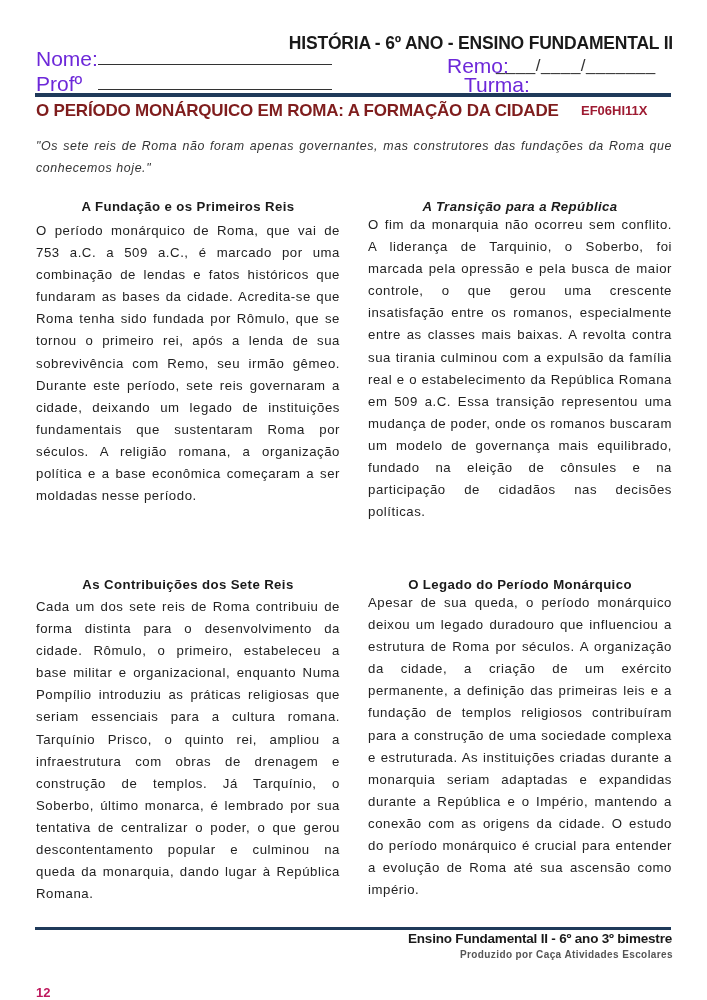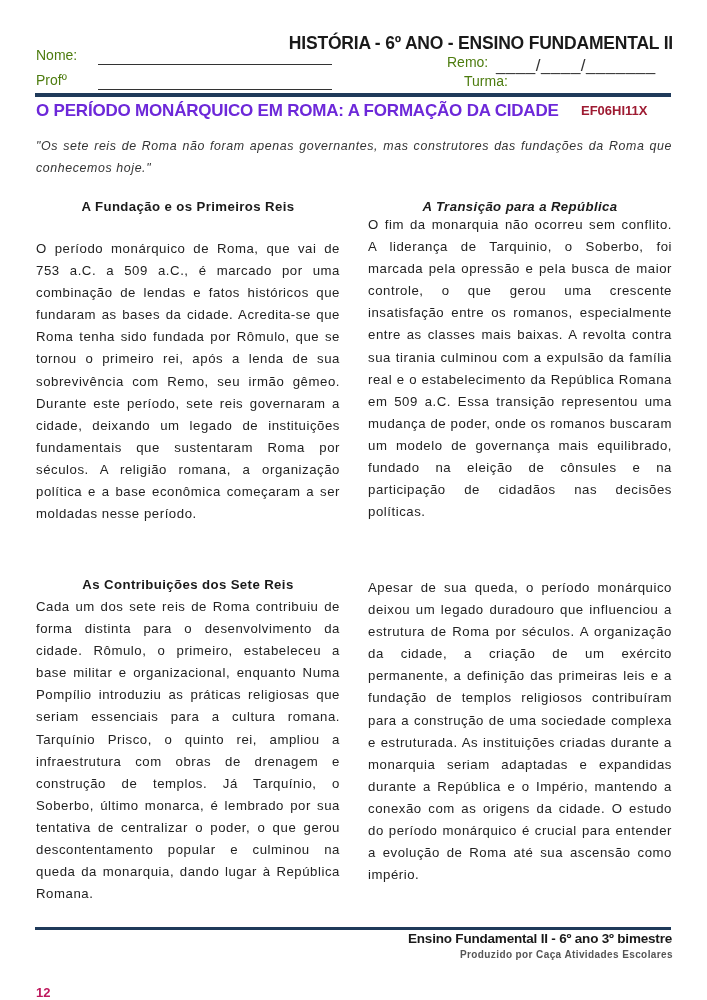--- a/index.html
+++ b/index.html
@@ -1,23 +1,23 @@
 <!DOCTYPE html>
 <html><head>
   <meta charset="utf-8">
   <style>
     html, body { margin: 0; padding: 0; background: #ffffff; }
     body { width: 707px; height: 1000px; position: relative; overflow: hidden; color: #1a1a1a; font-family: "Liberation Sans", sans-serif; }
     .abs { position: absolute; }
     .hdr-title { left: 0; right: 34px; top: 33px; text-align: right; font-weight: bold; font-size: 17.5px; letter-spacing: -0.2px; color: #1a1a1a; }
-    .lbl { font-size: 14px; color: #4d7c0f; }
+    .lbl { font-size: 21px; color: #6d28d9; }
     .uline { border-bottom: 1px solid #333; height: 0; }
     .date-line { font-size: 17px; color: #333; letter-spacing: 0.5px; }
     .rule { left: 35px; width: 636px; height: 4px; background: #1f3a5a; }
-    .topic { left: 36px; top: 101px; font-weight: bold; font-size: 17px; color: #6d28d9; letter-spacing: -0.2px; }
+    .topic { left: 36px; top: 101px; font-weight: bold; font-size: 17px; color: #7f1d1d; letter-spacing: -0.2px; }
     .code { left: 581px; top: 103px; font-weight: bold; font-size: 13px; color: #9e1b32; }
     .quote { left: 36px; width: 636px; top: 135px; font-style: italic; font-size: 12.4px; line-height: 22px; text-align: justify; color: #333; letter-spacing: 0.6px; }
     .col { width: 304px; }
     .col-left { left: 36px; }
     .col-right { left: 368px; }
     .sec-title { font-weight: bold; font-size: 13.2px; text-align: center; letter-spacing: 0.4px; color: #1a1a1a; }
     .para { font-size: 13.2px; line-height: 22.1px; text-align: justify; letter-spacing: 0.55px; color: #222; }
     .footer-page { left: 36px; top: 985px; font-size: 13px; font-weight: bold; color: #be185d; }
     .footer-title { right: 35px; top: 931px; font-size: 13.5px; font-weight: bold; color: #1a1a1a; letter-spacing: -0.2px; }
     .footer-credit { right: 34px; top: 949px; font-size: 10px; font-weight: bold; color: #555; letter-spacing: 0.4px; }
@@ -39,34 +39,35 @@
 <div class="abs lbl" style="left:426px; top:73px;margin-left:38px;">Turma:</div>
 
 <div class="abs rule" style="top:93px;"></div>
 
 <div class="abs topic">O PERÍODO MONÁRQUICO EM ROMA: A FORMAÇÃO DA CIDADE</div>
 <div class="abs code">EF06HI11X</div>
 
 <div class="abs quote">"Os sete reis de Roma não foram apenas governantes, mas construtores das fundações da Roma que conhecemos hoje."</div>
 
 <div class="abs col col-left" style="top:199px;">
-  <div class="sec-title" style="margin-bottom:24px;">A Fundação e os Primeiros Reis</div>
+  <div class="sec-title" style="margin-bottom:6px;">A Fundação e os Primeiros Reis</div>
   <div class="para">O período monárquico de Roma, que vai de 753 a.C. a 509 a.C., é marcado por uma combinação de lendas e fatos históricos que fundaram as bases da cidade. Acredita-se que Roma tenha sido fundada por Rômulo, que se tornou o primeiro rei, após a lenda de sua sobrevivência com Remo, seu irmão gêmeo. Durante este período, sete reis governaram a cidade, deixando um legado de instituições fundamentais que sustentaram Roma por séculos. A religião romana, a organização política e a base econômica começaram a ser moldadas nesse período.</div>
 </div>
 
 <div class="abs col col-right" style="top:199px;">
   <div class="sec-title" style="margin-bottom:0px;font-style:italic;">A Transição para a República</div>
   <div class="para">O fim da monarquia não ocorreu sem conflito. A liderança de Tarquinio, o Soberbo, foi marcada pela opressão e pela busca de maior controle, o que gerou uma crescente insatisfação entre os romanos, especialmente entre as classes mais baixas. A revolta contra sua tirania culminou com a expulsão da família real e o estabelecimento da República Romana em 509 a.C. Essa transição representou uma mudança de poder, onde os romanos buscaram um modelo de governança mais equilibrado, fundado na eleição de cônsules e na participação de cidadãos nas decisões políticas.</div>
 </div>
 
 <div class="abs col col-left" style="top:577px;">
   <div class="sec-title" style="margin-bottom:4px;">As Contribuições dos Sete Reis</div>
   <div class="para">Cada um dos sete reis de Roma contribuiu de forma distinta para o desenvolvimento da cidade. Rômulo, o primeiro, estabeleceu a base militar e organizacional, enquanto Numa Pompílio introduziu as práticas religiosas que seriam essenciais para a cultura romana. Tarquínio Prisco, o quinto rei, ampliou a infraestrutura com obras de drenagem e construção de templos. Já Tarquínio, o Soberbo, último monarca, é lembrado por sua tentativa de centralizar o poder, o que gerou descontentamento popular e culminou na queda da monarquia, dando lugar à República Romana.</div>
 </div>
 
 <div class="abs col col-right" style="top:577px;">
+  <div class="sec-title" style="margin-bottom:0px;">O Legado do Período Monárquico</div>
   <div class="para">Apesar de sua queda, o período monárquico deixou um legado duradouro que influenciou a estrutura de Roma por séculos. A organização da cidade, a criação de um exército permanente, a definição das primeiras leis e a fundação de templos religiosos contribuíram para a construção de uma sociedade complexa e estruturada. As instituições criadas durante a monarquia seriam adaptadas e expandidas durante a República e o Império, mantendo a conexão com as origens da cidade. O estudo do período monárquico é crucial para entender a evolução de Roma até sua ascensão como império.</div>
 </div>
 
 <div class="abs rule" style="top:927px; height:3px;"></div>
 <div class="abs footer-page">12</div>
 <div class="abs footer-title">Ensino Fundamental II - 6º ano 3º bimestre</div>
 <div class="abs footer-credit">Produzido por Caça Atividades Escolares</div>
 
 </body></html>

